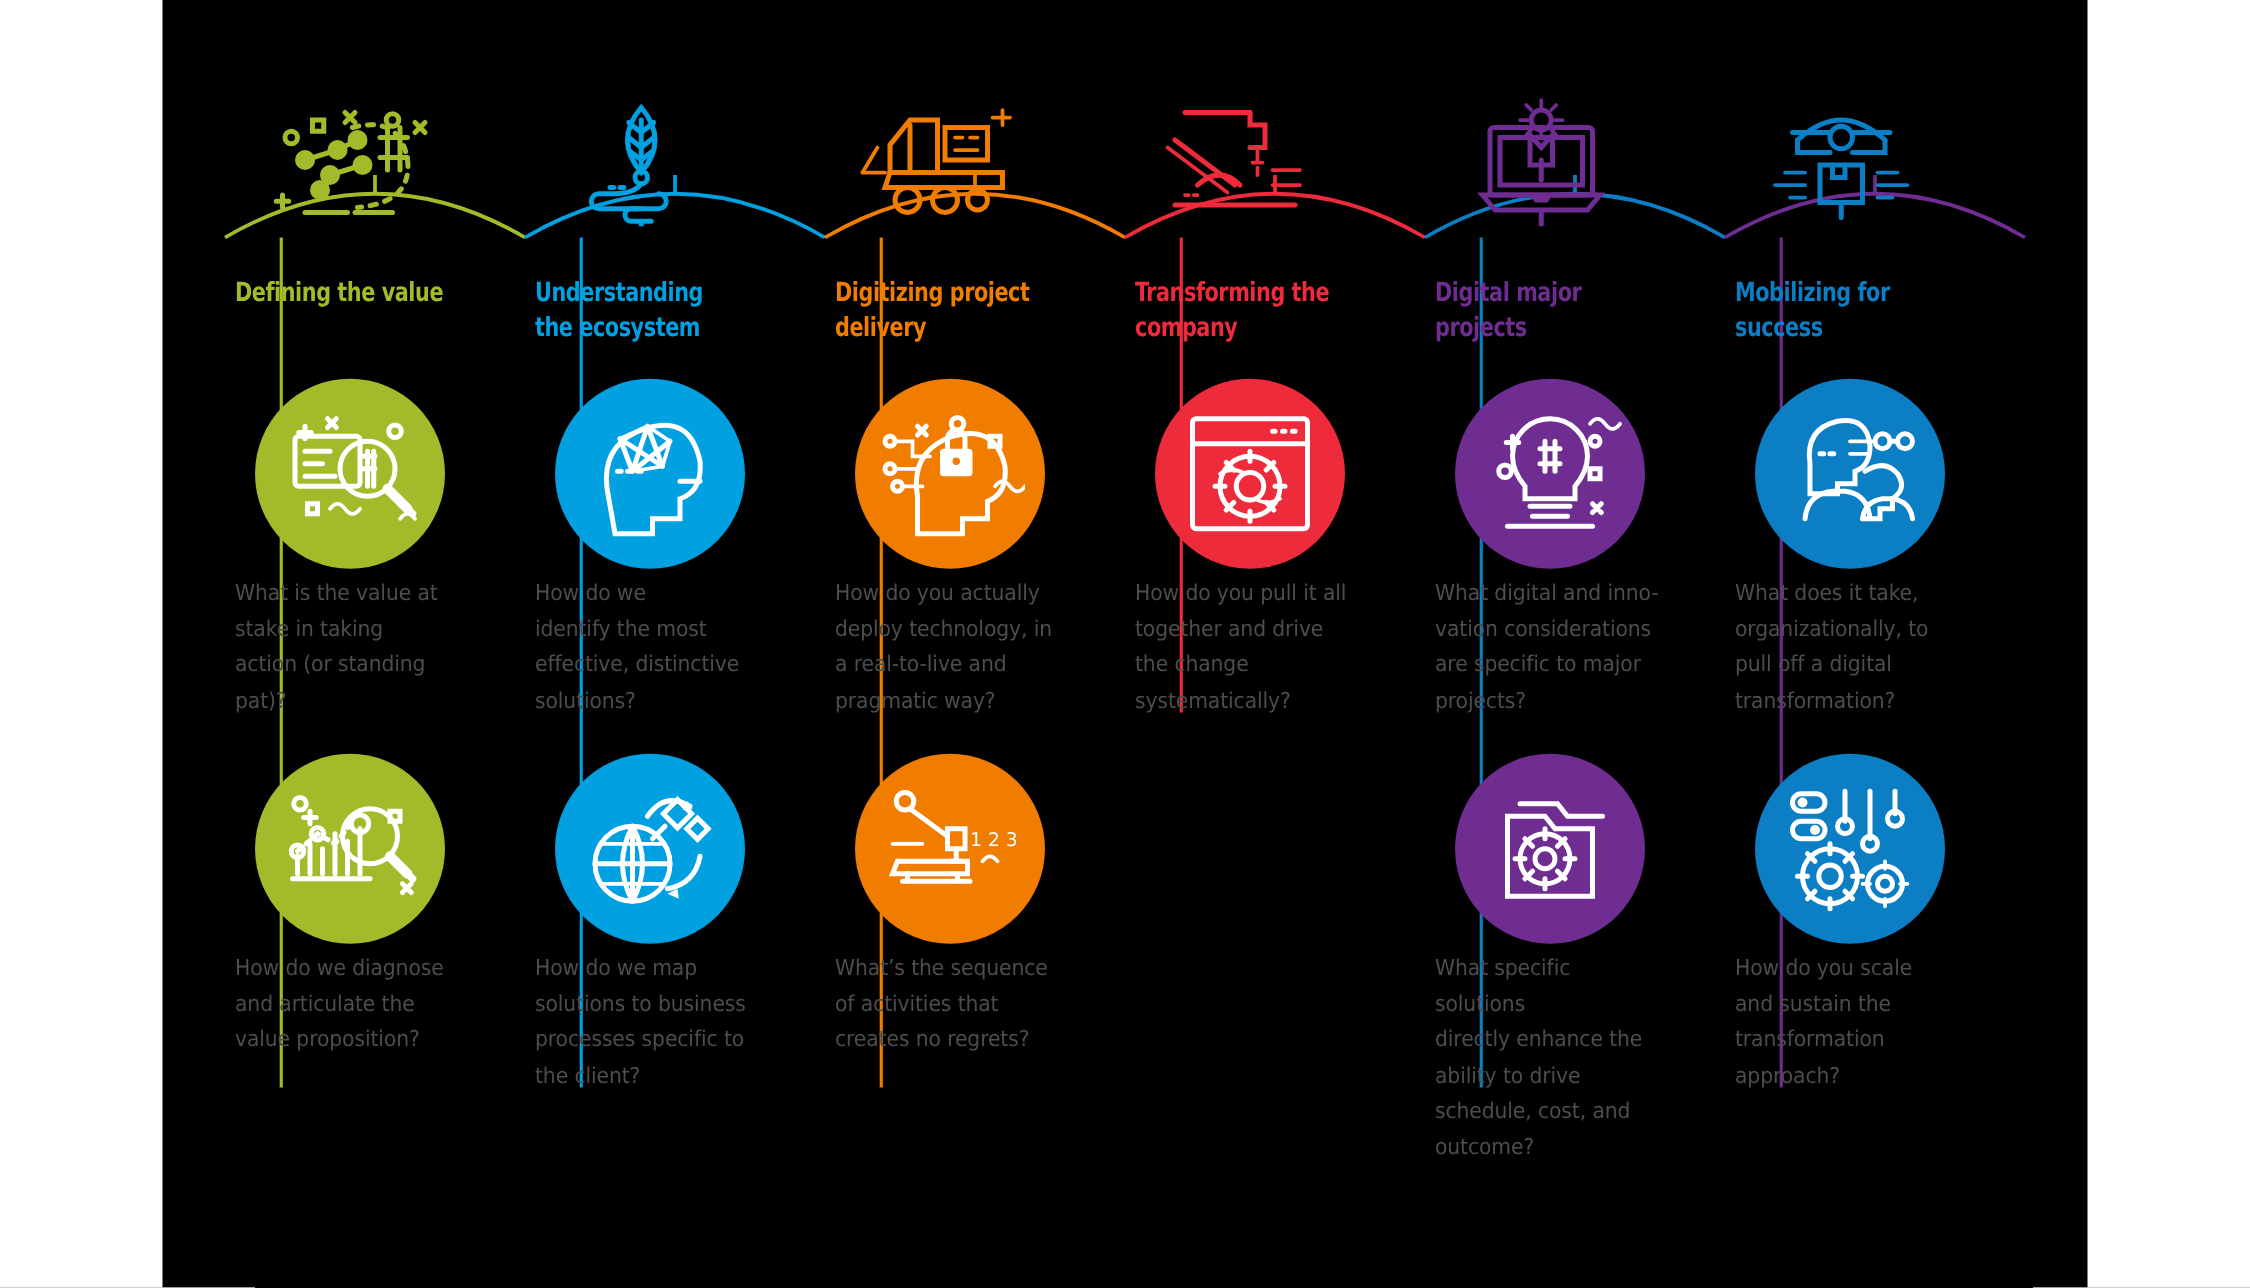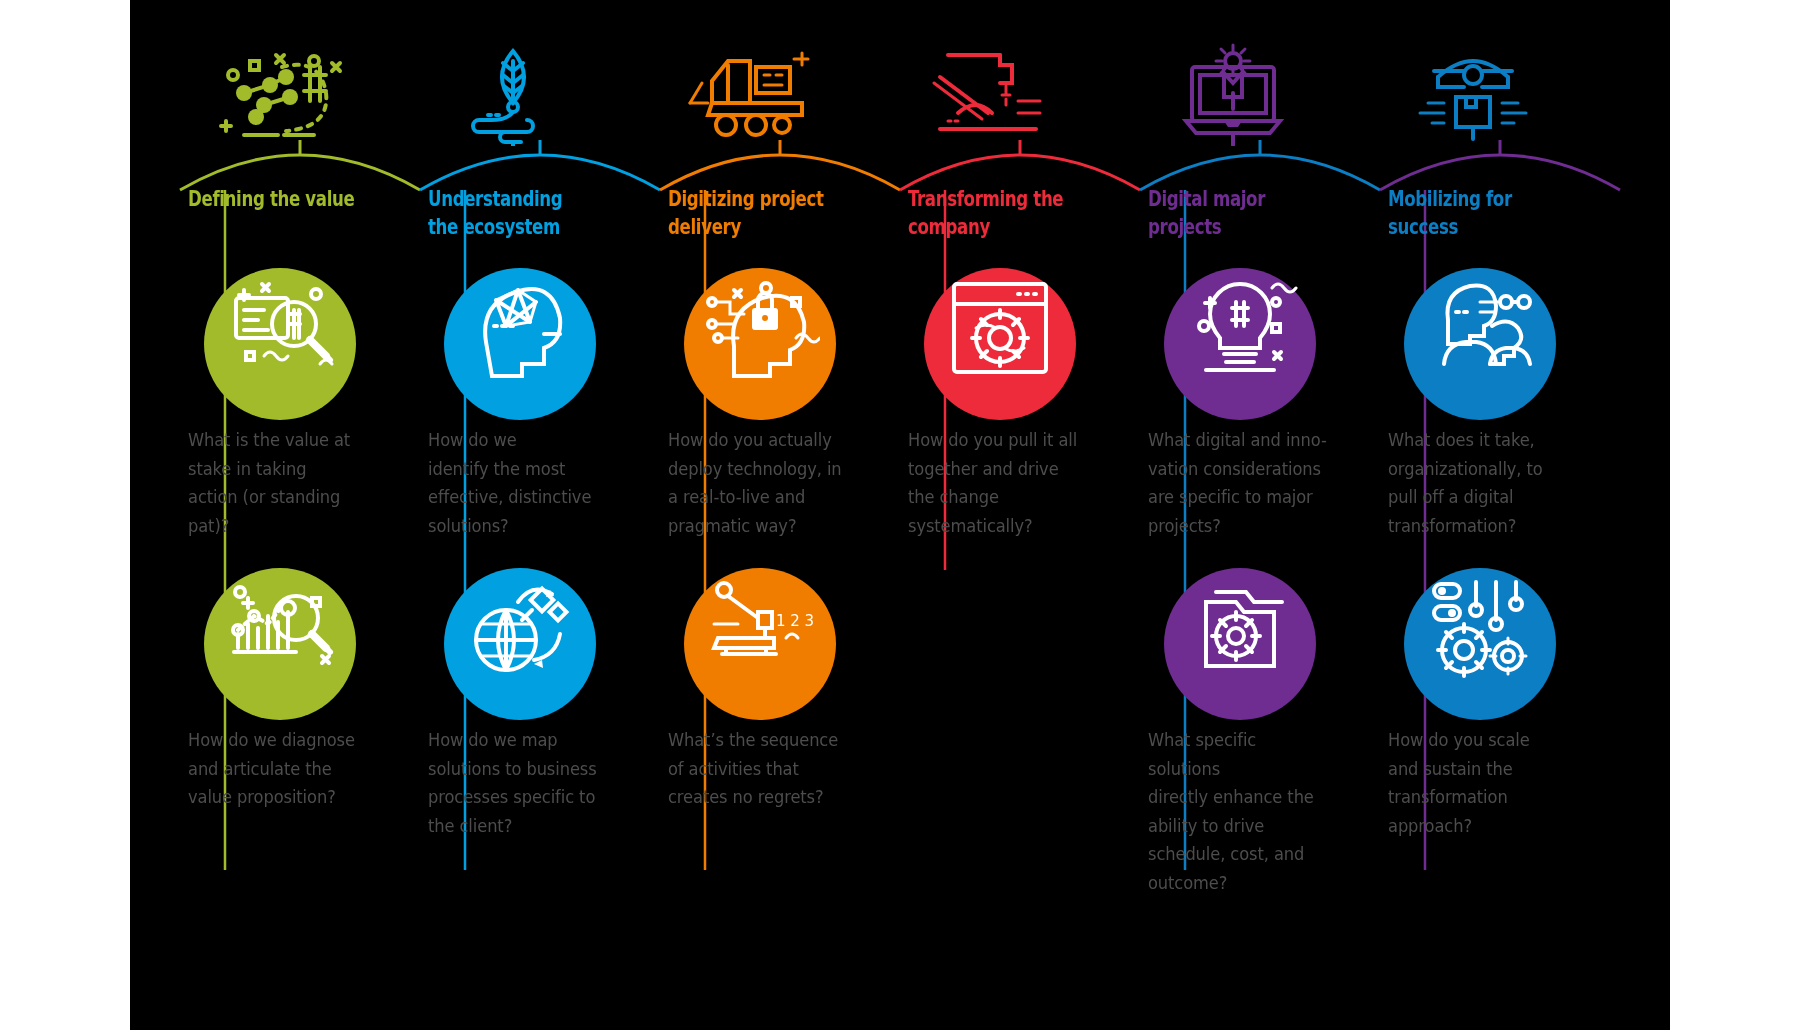--- a/index.html
+++ b/index.html
@@ -26,21 +26,21 @@
     pointer-events: none;
   }
   
   .cols {
     position: absolute;
     left: 50px; top: 0;
     width: 1440px; height: 1030px;
     display: grid;
     grid-template-columns: repeat(6, 240px);
   }
-  .col { position: relative; }
+  .col { position: relative; margin-top: 35px; }
 
   
   .top-icon {
     position: absolute;
     left: 8px; top: 38px;
     width: 170px; height: 110px;
     display: flex; align-items: center; justify-content: center;
   }
   .top-icon svg { width: 150px; height: 105px; display: block; }
 
@@ -62,21 +62,21 @@
   
   .cell { position: absolute; left: 0; width: 240px; }
   .cell.row1 { top: 268px; }
   .cell.row2 { top: 568px; }
 
   .bubble {
     position: absolute;
     left: 24px; top: 0;
     width: 152px; height: 152px;
     border-radius: 50%;
-    display: flex; justify-content: center;
+    display: flex; align-items: center; justify-content: center;
   }
   .bubble svg { width: 120px; height: 120px; display: block; }
 
   .qtext {
     position: absolute;
     left: 8px; top: 158px;
     width: 196px;
     color: #4d4d4d;
     font-family: "DejaVu Sans", sans-serif;
     font-weight: 400;

